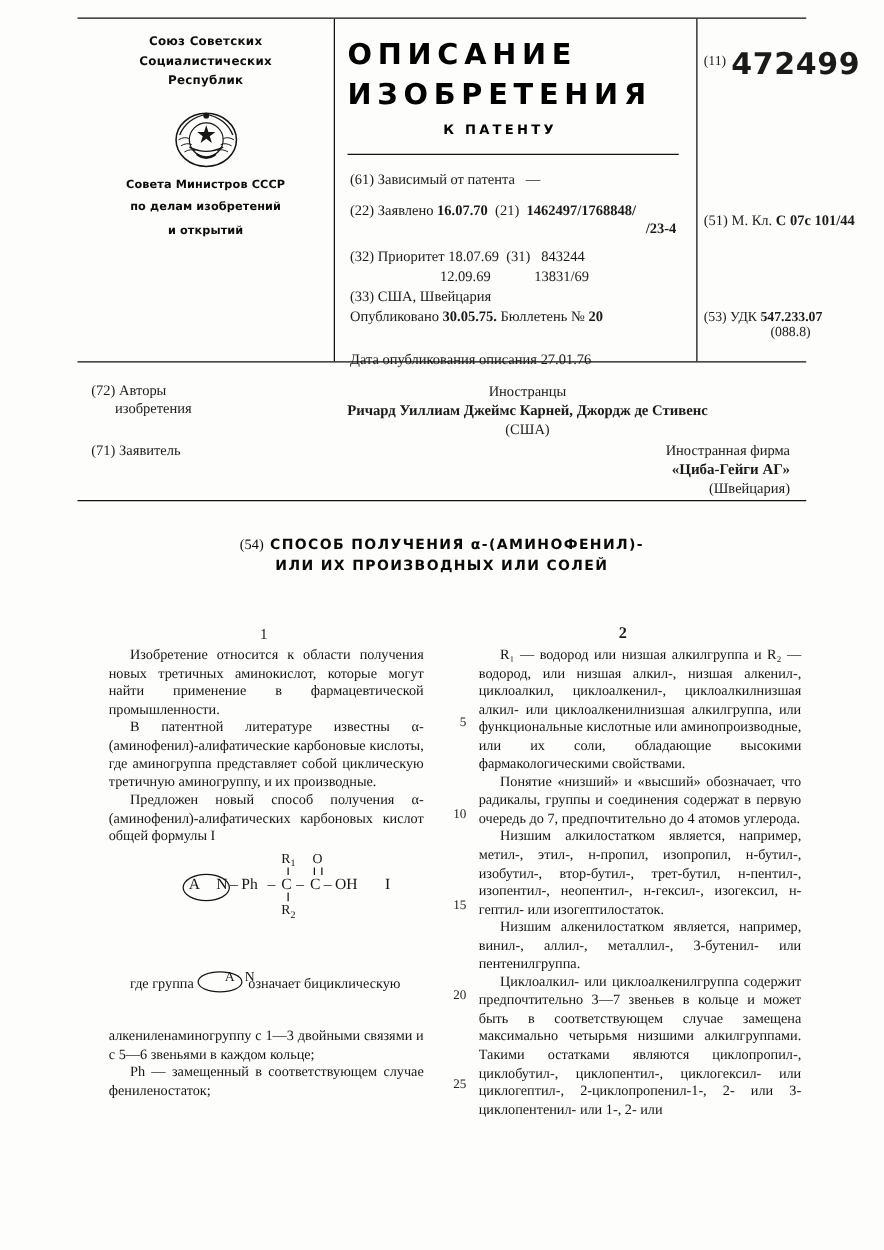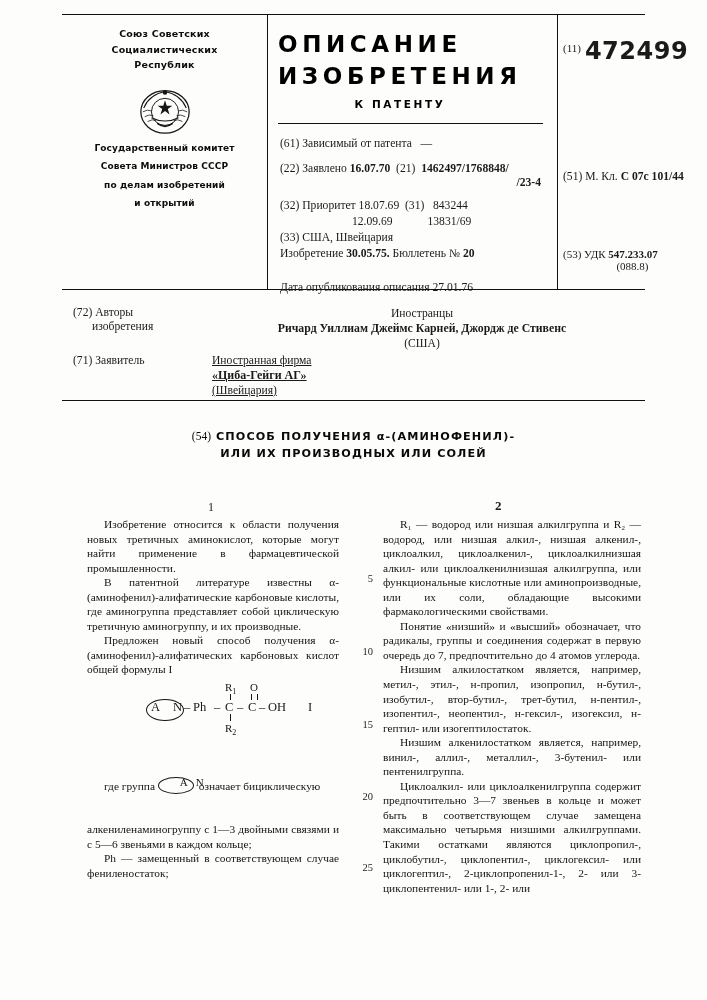--- a/index.html
+++ b/index.html
@@ -192,24 +192,23 @@
     width: 420px;
     text-align: center;
     font-size: 11.6px;
     line-height: 15px;
   }
   .auth-names { font-weight: bold; font-size: 11.8px; }
   .firm-block {
     position: absolute;
     left: 150px; top: 57px;
     width: 420px;
-    text-align: left;
+    text-align: right;
     font-size: 11.6px;
     line-height: 15px;
-    text-decoration: underline;
   }
   .firm-name { font-weight: bold; font-size: 12px; }
 
   
   .title-block {
     position: absolute;
     left: 62px; top: 428px;
     width: 583px;
     text-align: center;
     font-family: "DejaVu Sans", sans-serif;
@@ -331,21 +330,20 @@
           <path d="M16 40 q14 7 28 0" fill="none" stroke="#161616" stroke-width="1.1"></path>
           <path d="M8 30 q6 -14 22 -17" fill="none" stroke="#161616" stroke-width="1.1"></path>
           <path d="M52 30 q-6 -14 -22 -17" fill="none" stroke="#161616" stroke-width="1.1"></path>
           <path d="M7 34 q5 -3 9 -1 M9 39 q5 -3 9 -1 M12 44 q5 -3 9 -1" fill="none" stroke="#161616" stroke-width=".8"></path>
           <path d="M53 34 q-5 -3 -9 -1 M51 39 q-5 -3 -9 -1 M48 44 q-5 -3 -9 -1" fill="none" stroke="#161616" stroke-width=".8"></path>
           <path d="M22 46 q8 6 16 0" fill="none" stroke="#161616" stroke-width="1.6"></path>
           <circle cx="30" cy="14" r="2.4" fill="#161616"></circle>
         </svg>
       </div>
 
-      <div class="committee">Государственный комитет</div>
       <div class="committee">Совета Министров  СССР</div>
       <div class="committee">по делам  изобретений</div>
       <div class="committee">и открытий</div>
     </div>
 
     <div class="center-col">
       <div class="opis">ОПИСАНИЕ</div>
       <div class="izobr">ИЗОБРЕТЕНИЯ</div>
       <div class="kpat">К ПАТЕНТУ</div>
       <div class="hrule-center"></div>
@@ -377,21 +375,21 @@
           <span style="display:inline-block;width:72px"></span><span>12.09.69</span>
           <span style="display:inline-block;width:32px"></span><span>13831/69</span>
         </div>
 
         <div class="bib-row">
           <span>(33)</span>
           <span>США, Швейцария</span>
         </div>
 
         <div class="bib-row pub-row">
-          <span>Изобретение</span>
+          <span>Опубликовано</span>
           <span class="b">30.05.75.</span>
           <span>Бюллетень</span>
           <span>№</span>
           <span class="b">20</span>
         </div>
 
         <div class="bib-row date-row">
           <span>Дата опубликования описания</span>
           <span>27.01.76</span>
         </div>

